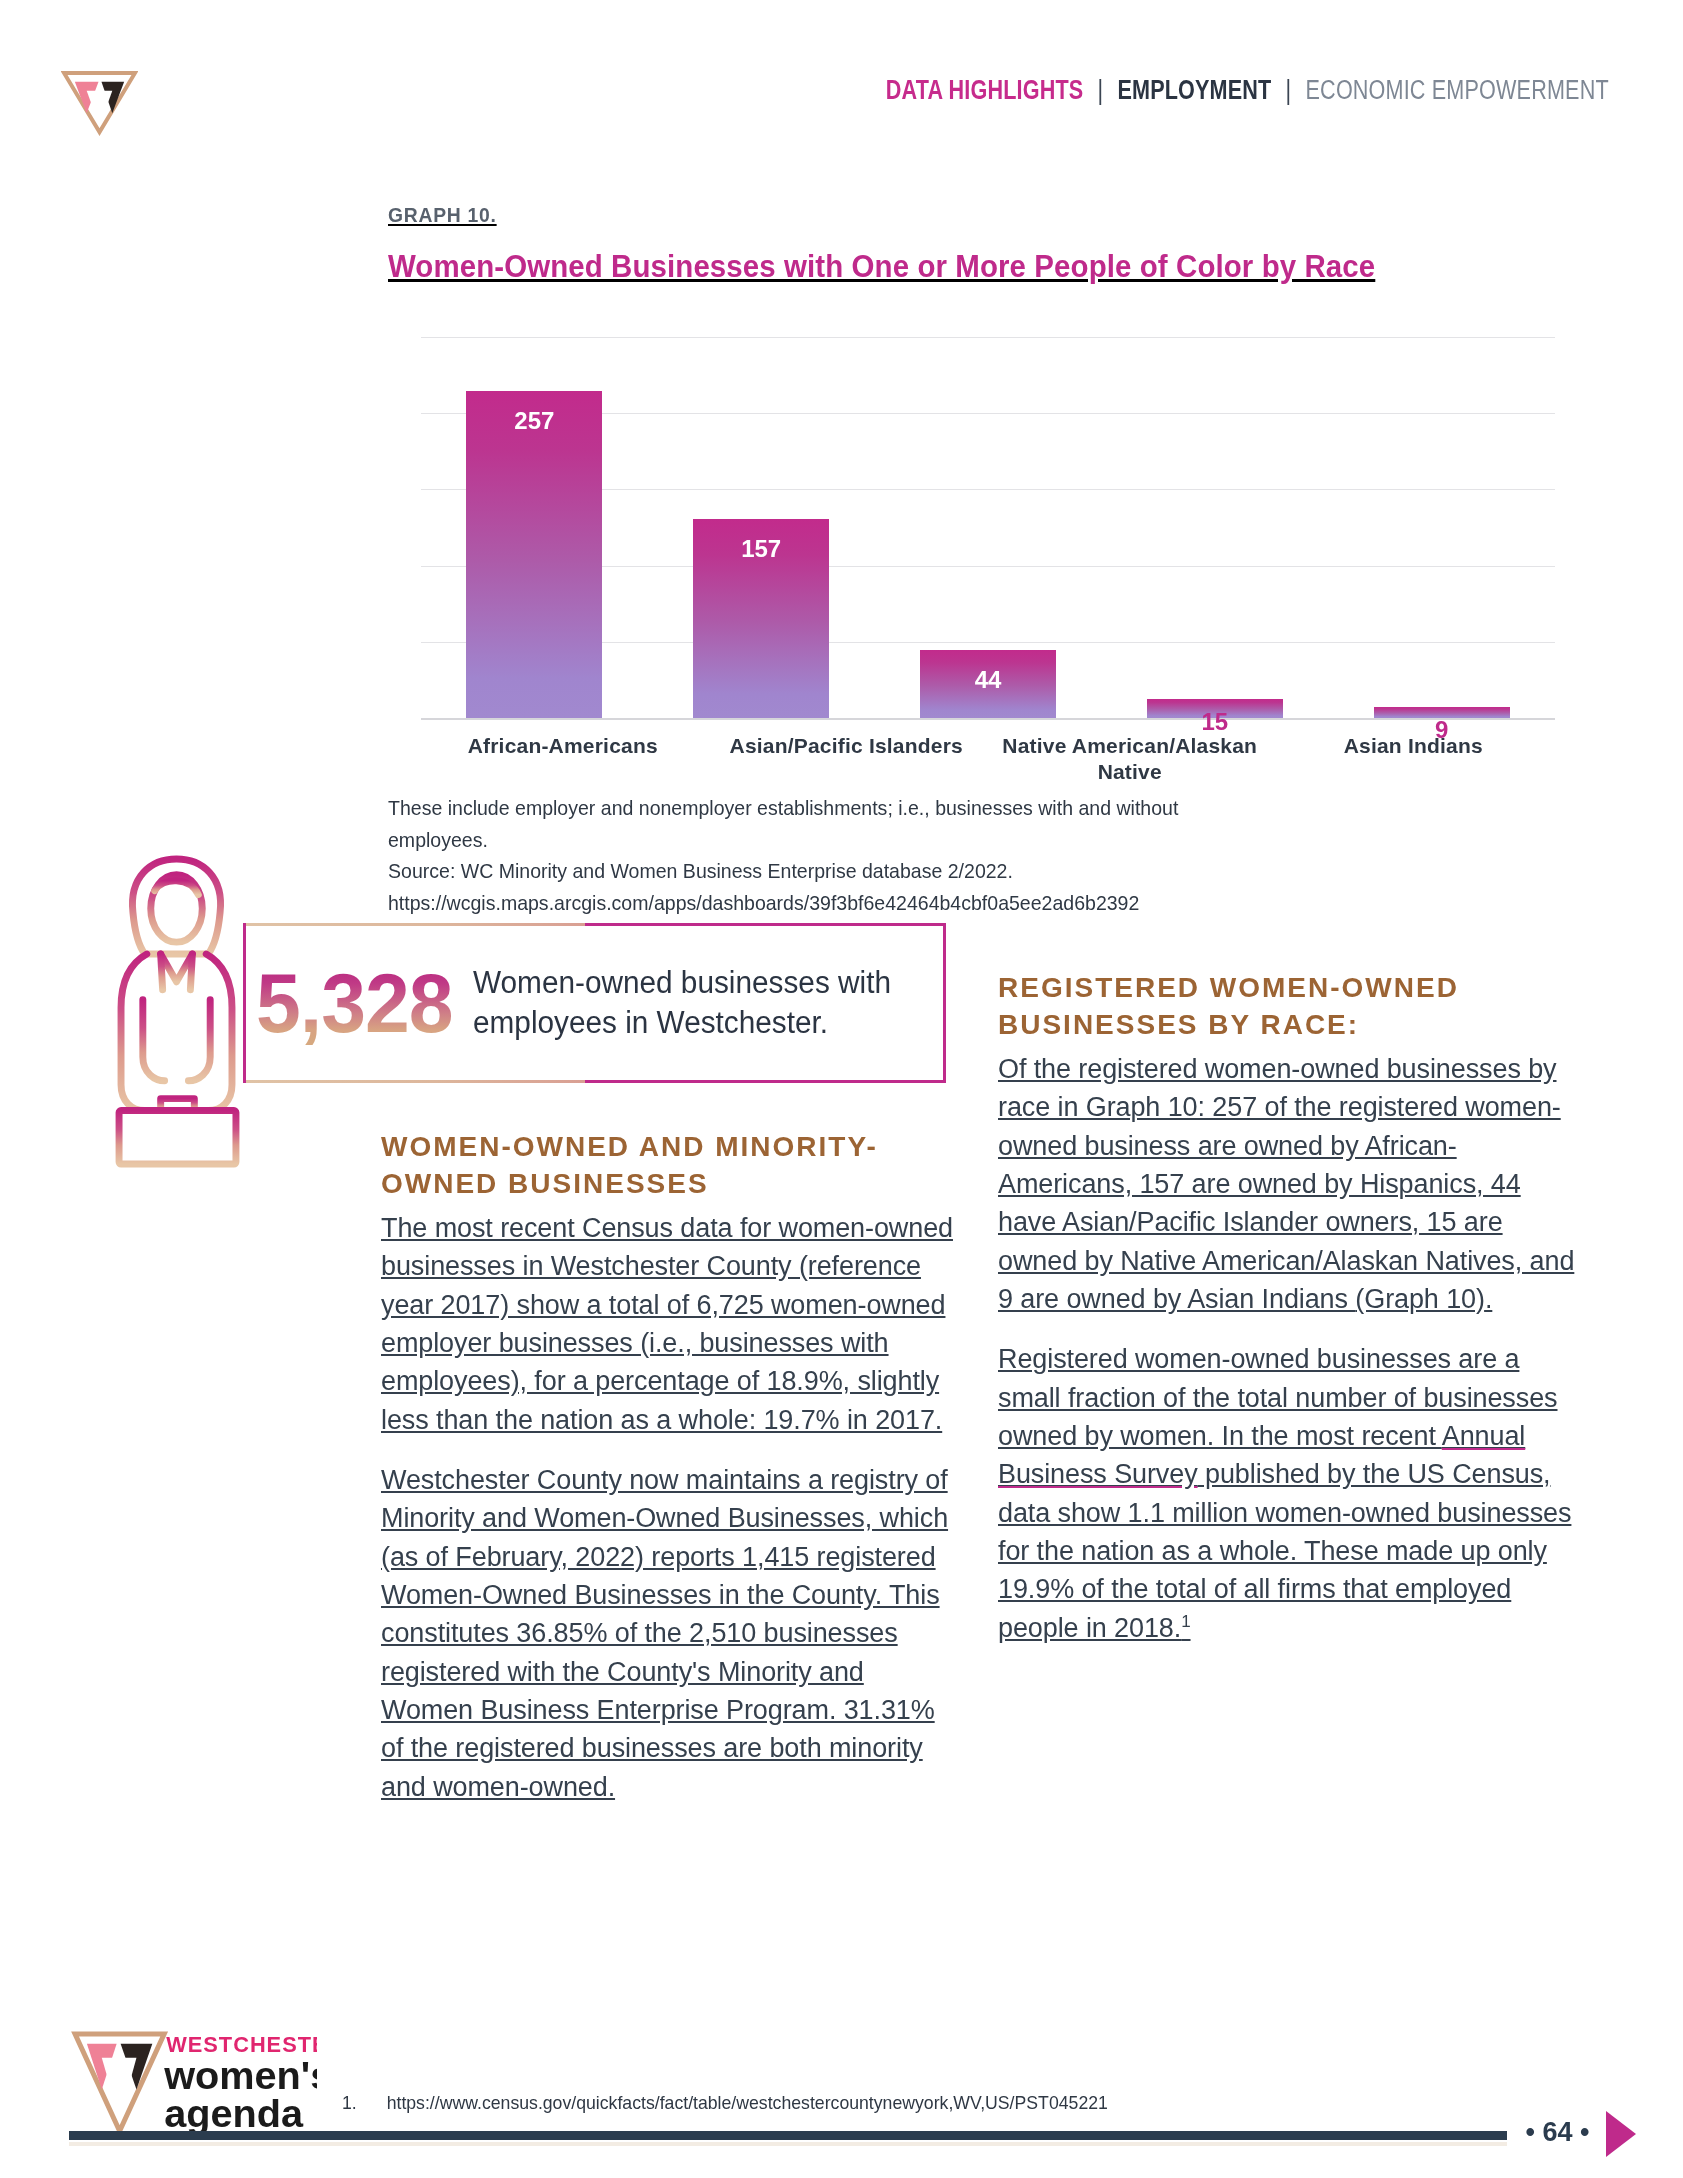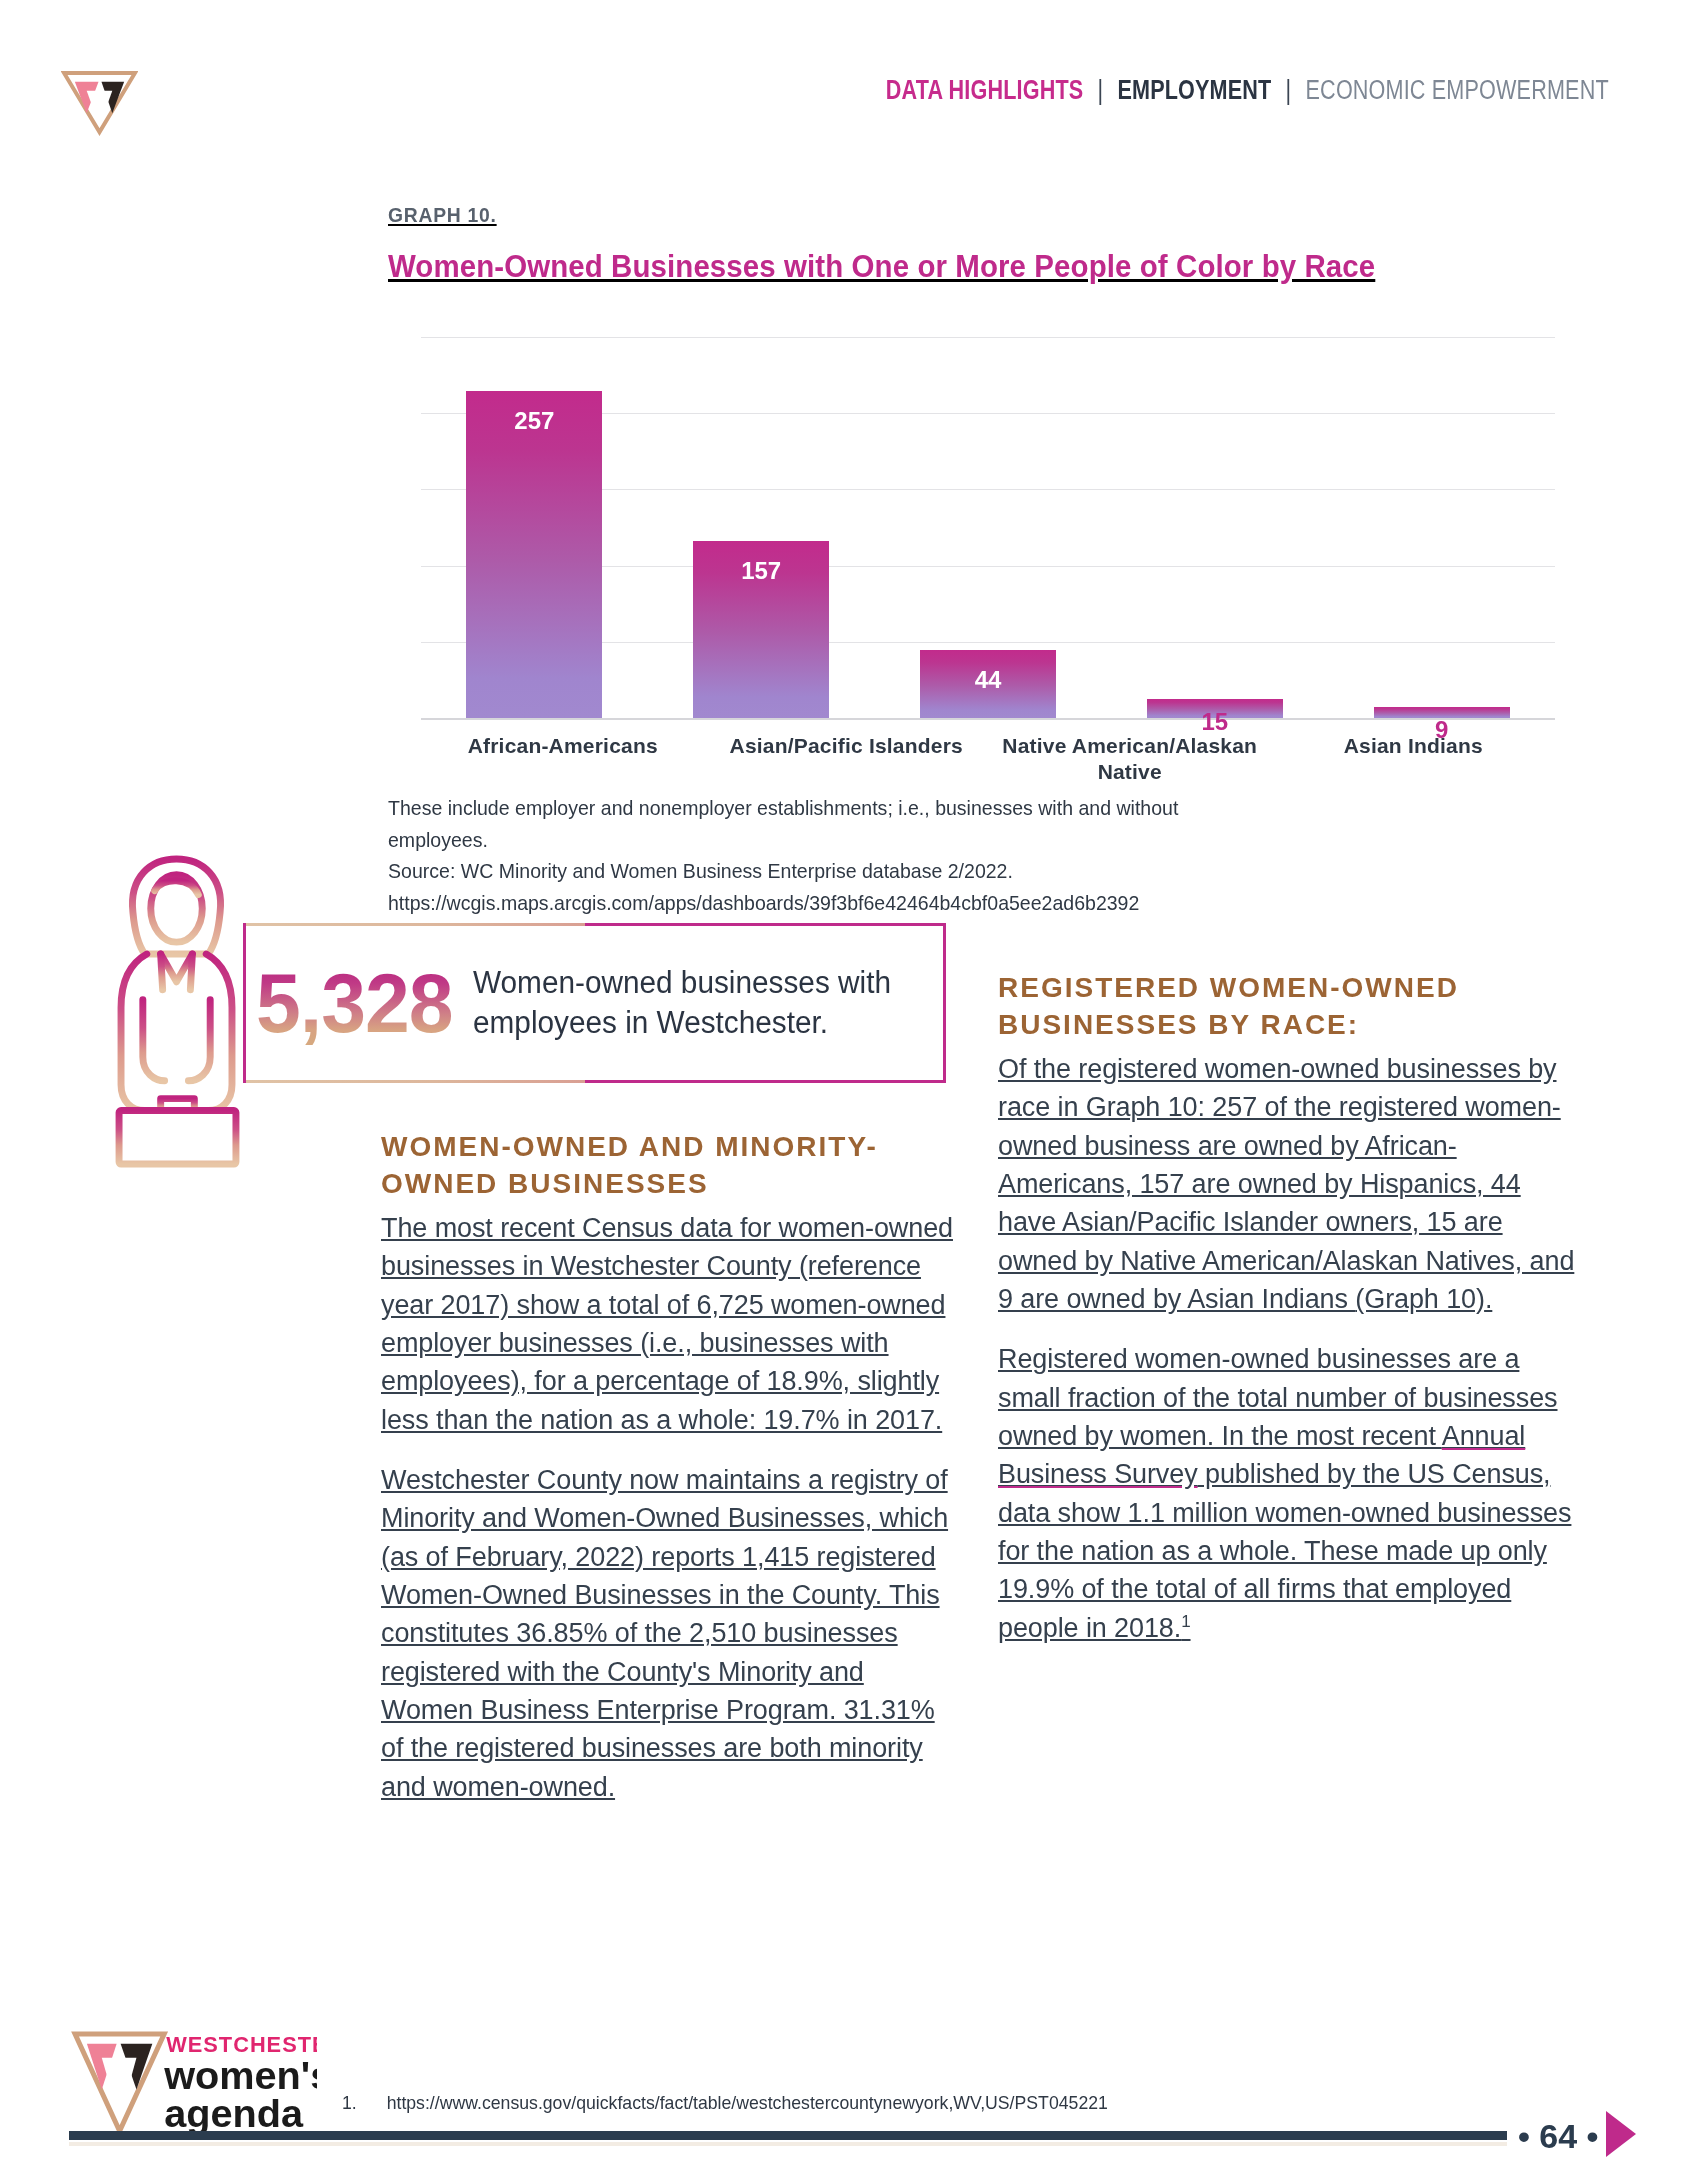--- a/index.html
+++ b/index.html
@@ -299,21 +299,21 @@
     height: 4px;
     background: #f3ece3;
   }
   #page-number {
     position: absolute;
     left: 1518px;
     top: 2117px;
     width: 79px;
     text-align: center;
     font-family: "Liberation Sans Narrow", "Liberation Sans", sans-serif;
-    font-size: 34px;
+    font-size: 27px;
     font-weight: 700;
     color: #2b3c4e;
     white-space: nowrap;
   }
   #next-arrow {
     position: absolute;
     left: 1606px;
     top: 2111px;
     width: 0; height: 0;
     border-left: 30px solid #bf2a8b;
@@ -354,21 +354,21 @@
       <div class="grid" style="top: 76px;"></div>
       <div class="grid" style="top: 0px;"></div>
     </div>
   <div class="bars" id="bars">
       <div class="bar-slot">
         <div class="bar" style="height: 327px;">
           <div class="bar-value">257</div>
         </div>
       </div>
       <div class="bar-slot">
-        <div class="bar" style="height: 177px;">
+        <div class="bar" style="height: 199px;">
           <div class="bar-value">157</div>
         </div>
       </div>
       <div class="bar-slot">
         <div class="bar" style="height: 68px;">
           <div class="bar-value">44</div>
         </div>
       </div>
       <div class="bar-slot">
         <div class="bar" style="height: 19px;">

